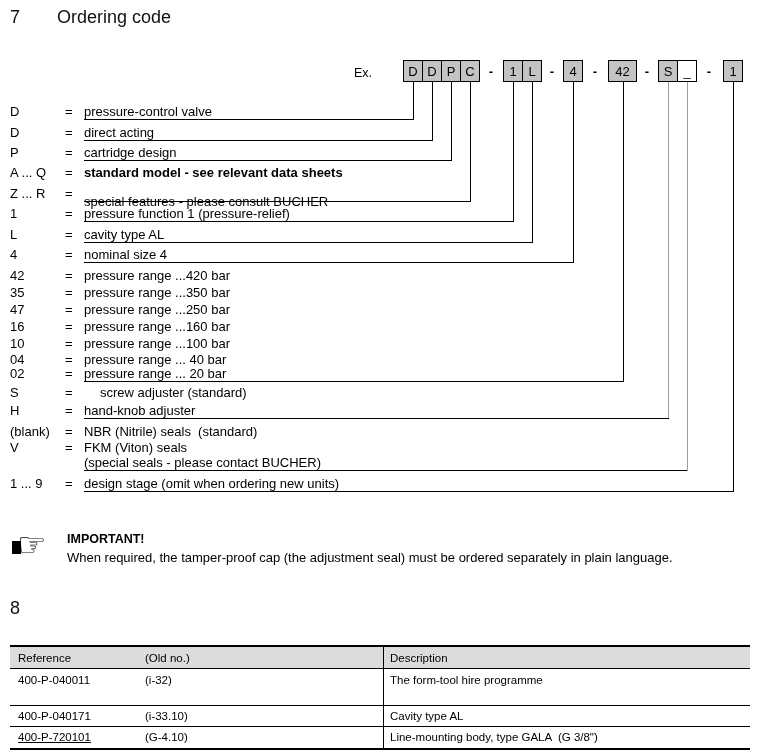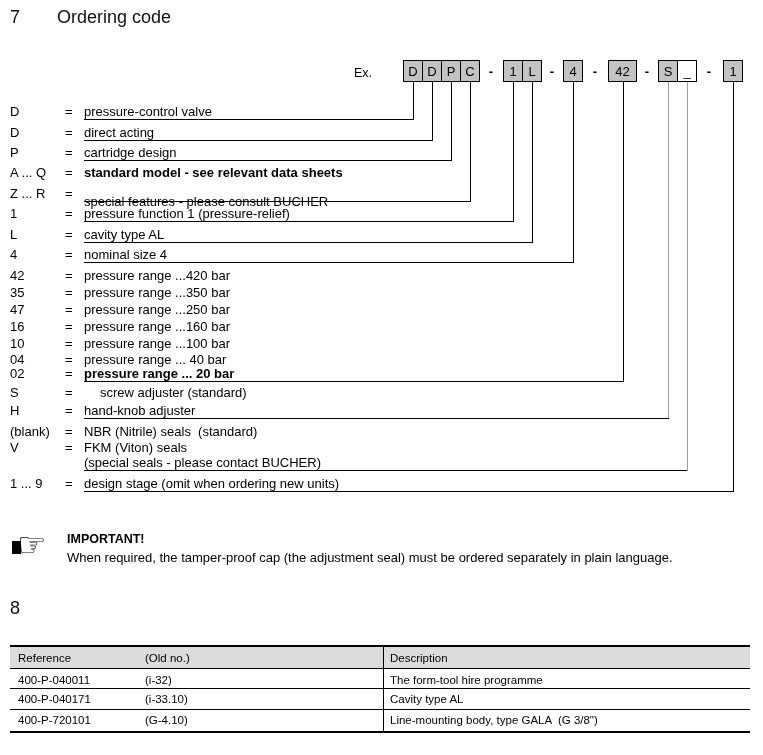--- a/index.html
+++ b/index.html
@@ -79,32 +79,32 @@
   <span class="abs imp-text" style="left:67px;top:550px;">When required, the tamper-proof cap (the adjustment seal) must be ordered separately in plain language.</span>
 
   <span class="abs heading" style="left:10px;top:598px;">8</span>
 
   <div class="rtable" id="rtable" style="background: rgb(255, 255, 255);">
     <div class="trow head" style="height: 22px; background: rgb(220, 220, 220);">
         <span class="tcell" style="left: 8px; line-height: 22px;">Reference</span>
         <span class="tcell" style="left: 135px; line-height: 22px;">(Old no.)</span>
         <span class="tcell" style="left: 380px; line-height: 22px;">Description</span>
       </div>
-      <div class="trow" style="height: 20px;">
+      <div class="trow" style="height: 37px;">
         <span class="tcell" style="left: 8px; line-height: 23px;">400-P-040011</span>
         <span class="tcell" style="left: 135px; line-height: 23px;">(i-32)</span>
         <span class="tcell" style="left: 380px; line-height: 23px;">The form-tool hire programme</span>
       </div>
       <div class="trow" style="height: 21px;">
         <span class="tcell" style="left: 8px; line-height: 21px;">400-P-040171</span>
         <span class="tcell" style="left: 135px; line-height: 21px;">(i-33.10)</span>
         <span class="tcell" style="left: 380px; line-height: 21px;">Cavity type AL</span>
       </div>
       <div class="trow last" style="height: 21px;">
-        <span class="tcell" style="left: 8px; line-height: 21px;">400-P-720101</span>
+        <span class="tcell" style="left: 8px; line-height: 21px; text-decoration: underline;">400-P-720101</span>
         <span class="tcell" style="left: 135px; line-height: 21px;">(G-4.10)</span>
         <span class="tcell" style="left: 380px; line-height: 21px;">Line-mounting body, type GALA  (G 3/8")</span>
       </div>
       <div class="vdiv"></div>
   </div>
 
 <div class="code-group" style="left: 403px;">
       <div class="code-box first" style="width: 20px;">D</div>
       <div class="code-box" style="width: 20px;">D</div>
       <div class="code-box" style="width: 20px;">P</div>
@@ -169,21 +169,21 @@
     <span class="o-eq" style="left: 65px; top: 318.5px;">=</span>
     <span class="o-desc" style="left: 84px; top: 318.5px;">pressure range ...160 bar</span>
     <span class="o-code" style="left: 10px; top: 335.5px;">10</span>
     <span class="o-eq" style="left: 65px; top: 335.5px;">=</span>
     <span class="o-desc" style="left: 84px; top: 335.5px;">pressure range ...100 bar</span>
     <span class="o-code" style="left: 10px; top: 352px;">04</span>
     <span class="o-eq" style="left: 65px; top: 352px;">=</span>
     <span class="o-desc" style="left: 84px; top: 352px;">pressure range ... 40 bar</span>
     <span class="o-code" style="left: 10px; top: 366px;">02</span>
     <span class="o-eq" style="left: 65px; top: 366px;">=</span>
-    <span class="o-desc" style="left: 84px; top: 366px; font-weight: bold;">pressure range ... 20 bar</span>
+    <span class="o-desc" style="left: 84px; top: 366px;">pressure range ... 20 bar</span>
     <span class="o-code" style="left: 10px; top: 385px;">S</span>
     <span class="o-eq" style="left: 65px; top: 385px;">=</span>
     <span class="o-desc" style="left: 84px; top: 385px; margin-left: 16px;">screw adjuster (standard)</span>
     <span class="o-code" style="left: 10px; top: 402.5px;">H</span>
     <span class="o-eq" style="left: 65px; top: 402.5px;">=</span>
     <span class="o-desc" style="left: 84px; top: 402.5px;">hand-knob adjuster</span>
     <span class="o-code" style="left: 10px; top: 424px;">(blank)</span>
     <span class="o-eq" style="left: 65px; top: 424px;">=</span>
     <span class="o-desc" style="left: 84px; top: 424px;">NBR (Nitrile) seals  (standard)</span>
     <span class="o-code" style="left: 10px; top: 439.5px;">V</span>

